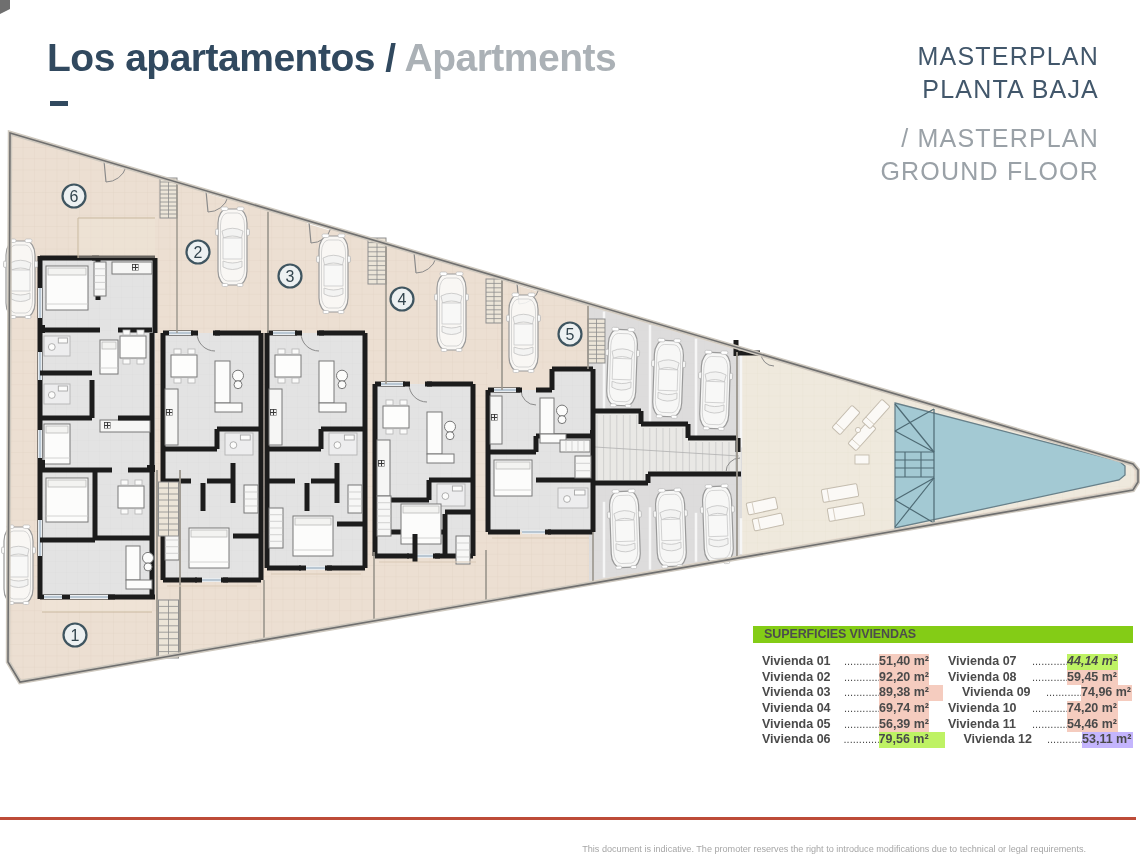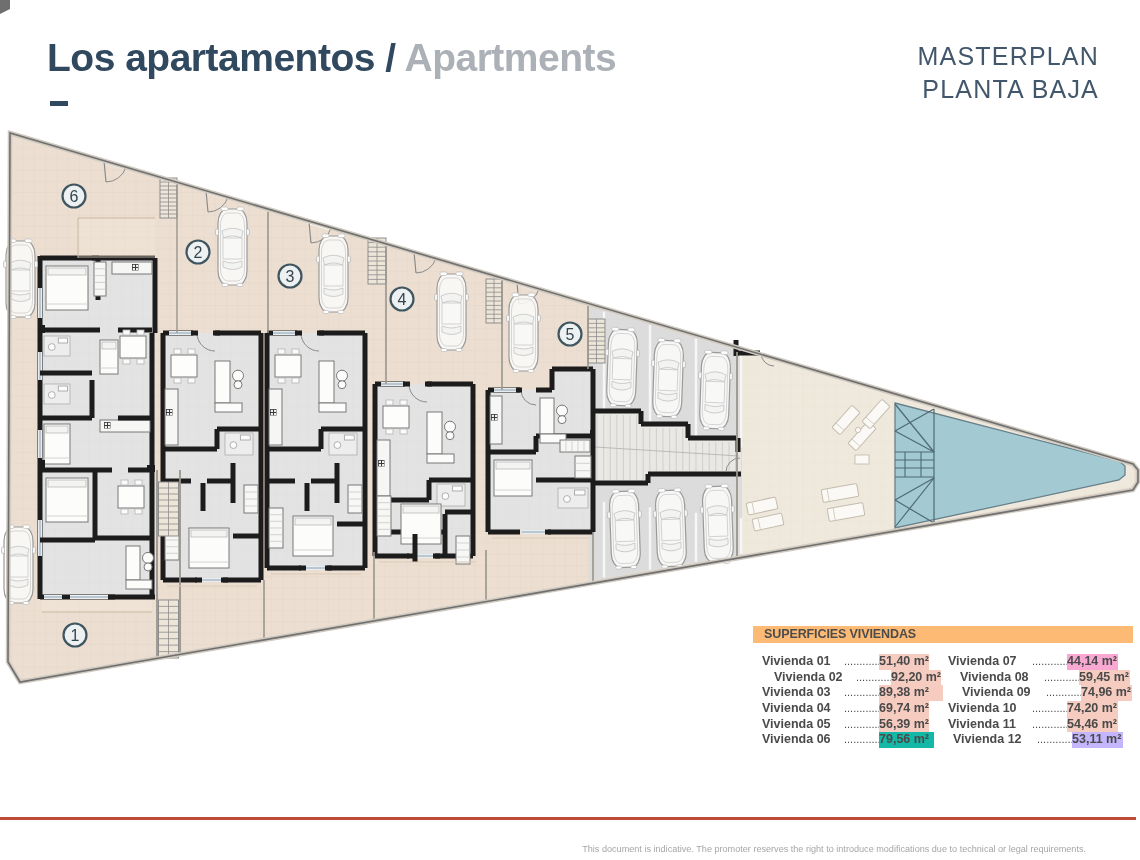--- a/index.html
+++ b/index.html
@@ -833,37 +833,38 @@
 <polygon points="10,133 1133,464 1138,470 1138,482 1133,490 20,682 8,662" fill="none" stroke="#cfc9bf" stroke-width="4.5"></polygon>
 <polygon points="10,133 1133,464 1138,470 1138,482 1133,490 20,682 8,662" fill="none" stroke="#6f6f6f" stroke-width="1.6"></polygon>
 </svg>
 <div style="position:absolute;left:0;top:0;width:1140px;height:860px;pointer-events:none;font-family:'Liberation Sans', sans-serif;">
 
 <div style="position:absolute;left:47px;top:36px;font-size:39px;font-weight:bold;letter-spacing:-0.5px;color:#31495f;white-space:nowrap;">Los apartamentos / <span style="color:#abb1b6;">Apartments</span></div>
 
 <div style="position:absolute;left:50px;top:101px;width:18px;height:5px;background:#31495f;"></div>
 
 <div style="position:absolute;right:41px;top:40px;text-align:right;font-size:25px;letter-spacing:1.2px;color:#42576b;line-height:33px;">MASTERPLAN<br>PLANTA BAJA</div>
+<div style="position:absolute;right:41px;top:122px;text-align:right;font-size:25px;letter-spacing:1.2px;color:#9aa1a7;line-height:33px;">/ MASTERPLAN<br>GROUND FLOOR</div>
 
 <div style="position:absolute;left:753px;top:626px;width:380px;">
 
-<div style="background:#fdba74;height:17px;line-height:17px;padding-left:11px;font-size:12.5px;font-weight:bold;color:#4c4c4c;letter-spacing:-0.1px;">SUPERFICIES VIVIENDAS</div>
+<div style="background:#84cc16;height:17px;line-height:17px;padding-left:11px;font-size:12.5px;font-weight:bold;color:#4c4c4c;letter-spacing:-0.1px;">SUPERFICIES VIVIENDAS</div>
 <div style="margin-top:11px;font-size:12.5px;font-weight:bold;color:#4a4a4a;padding-left:9px;">
 
 <div style="display:flex;height:15.7px;line-height:15.7px;">
           <div style="width:82px;">Vivienda 01</div>
           <div style="flex:0 0 35px;overflow:hidden;letter-spacing:0px;font-weight:normal;font-size:11px;line-height:15.7px;">....................</div>
           <div style="width:48px;background:#f5ccbf;text-align:left;padding-right:2px;">51,40&nbsp;m²</div>
           <div style="width:19px;"></div>
           <div style="width:84px;">Vivienda 07</div>
           <div style="flex:0 0 35px;overflow:hidden;letter-spacing:0px;font-weight:normal;font-size:11px;line-height:15.7px;">....................</div>
-          <div style="width:49px;background:#f9a8d4;text-align:right;padding-right:2px;">44,14&nbsp;m²</div>
+          <div style="width:49px;background:#bef264;text-align:right;padding-right:2px;font-style:italic;">44,14&nbsp;m²</div>
         </div>
 
-<div style="display:flex;height:15.7px;line-height:15.7px;margin-left:12px;">
+<div style="display:flex;height:15.7px;line-height:15.7px;">
           <div style="width:82px;">Vivienda 02</div>
           <div style="flex:0 0 35px;overflow:hidden;letter-spacing:0px;font-weight:normal;font-size:11px;line-height:15.7px;">....................</div>
           <div style="width:48px;background:#f5ccbf;text-align:right;padding-right:2px;">92,20&nbsp;m²</div>
           <div style="width:19px;"></div>
           <div style="width:84px;">Vivienda 08</div>
           <div style="flex:0 0 35px;overflow:hidden;letter-spacing:0px;font-weight:normal;font-size:11px;line-height:15.7px;">....................</div>
           <div style="width:49px;background:#f5ccbf;text-align:right;padding-right:2px;">59,45&nbsp;m²</div>
         </div>
 
 <div style="display:flex;height:15.7px;line-height:15.7px;">
@@ -892,21 +893,21 @@
           <div style="width:48px;background:#f5ccbf;text-align:right;padding-right:2px;">56,39&nbsp;m²</div>
           <div style="width:19px;"></div>
           <div style="width:84px;">Vivienda 11</div>
           <div style="flex:0 0 35px;overflow:hidden;letter-spacing:0px;font-weight:normal;font-size:11px;line-height:15.7px;">....................</div>
           <div style="width:49px;background:#f5ccbf;text-align:right;padding-right:2px;">54,46&nbsp;m²</div>
         </div>
 
 <div style="display:flex;height:15.7px;line-height:15.7px;">
           <div style="width:82px;">Vivienda 06</div>
           <div style="flex:0 0 35px;overflow:hidden;letter-spacing:0px;font-weight:normal;font-size:11px;line-height:15.7px;">....................</div>
-          <div style="width:48px;background:#14b8a6;text-align:right;padding-right:7px;">79,56&nbsp;m²</div>
+          <div style="width:48px;background:#bef264;text-align:right;padding-right:18px;">79,56&nbsp;m²</div>
           <div style="width:19px;"></div>
           <div style="width:84px;">Vivienda 12</div>
           <div style="flex:0 0 35px;overflow:hidden;letter-spacing:0px;font-weight:normal;font-size:11px;line-height:15.7px;">....................</div>
           <div style="width:49px;background:#c4b5fd;text-align:right;padding-right:2px;">53,11&nbsp;m²</div>
         </div>
 </div>
     </div>
 
 <div style="position:absolute;left:0;top:817px;width:1136px;height:3px;background:#bd4b38;"></div>
 

